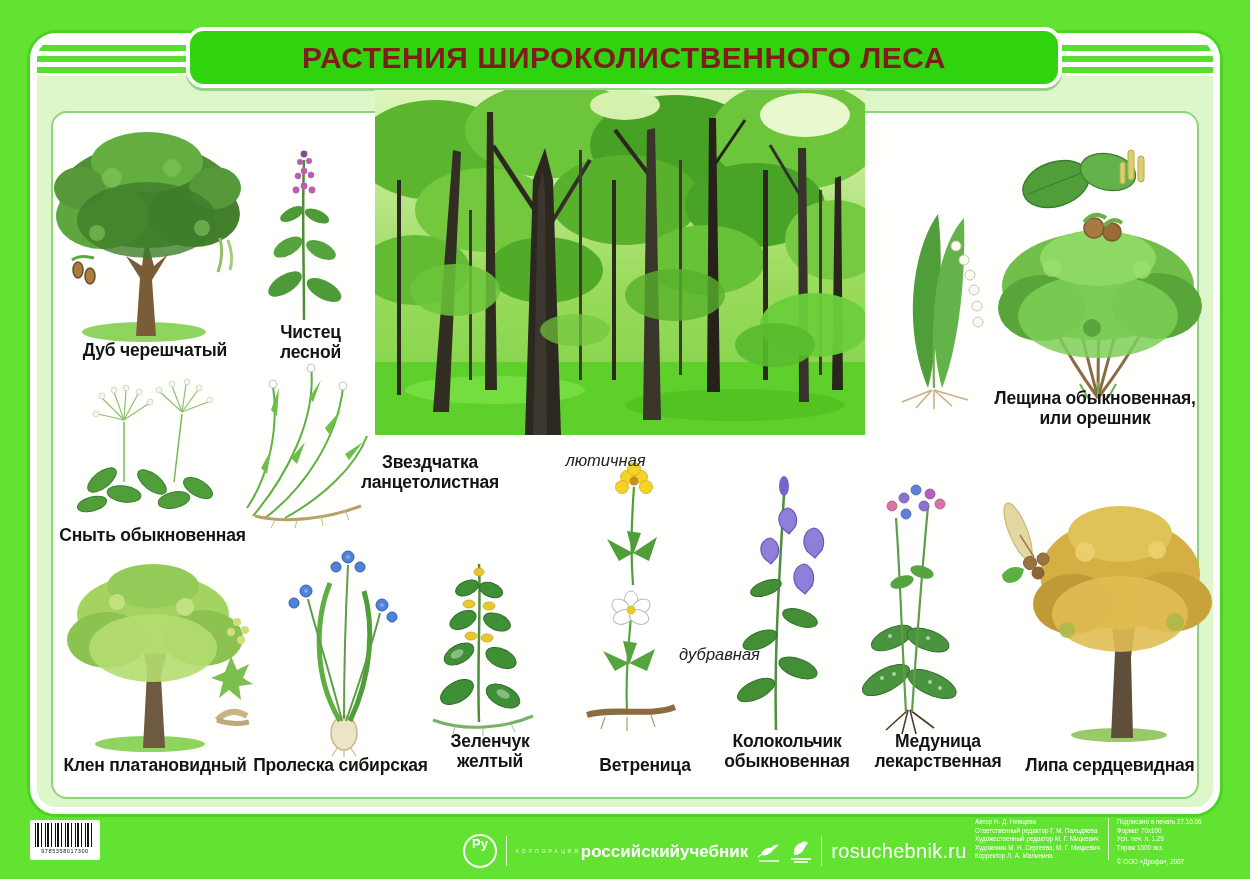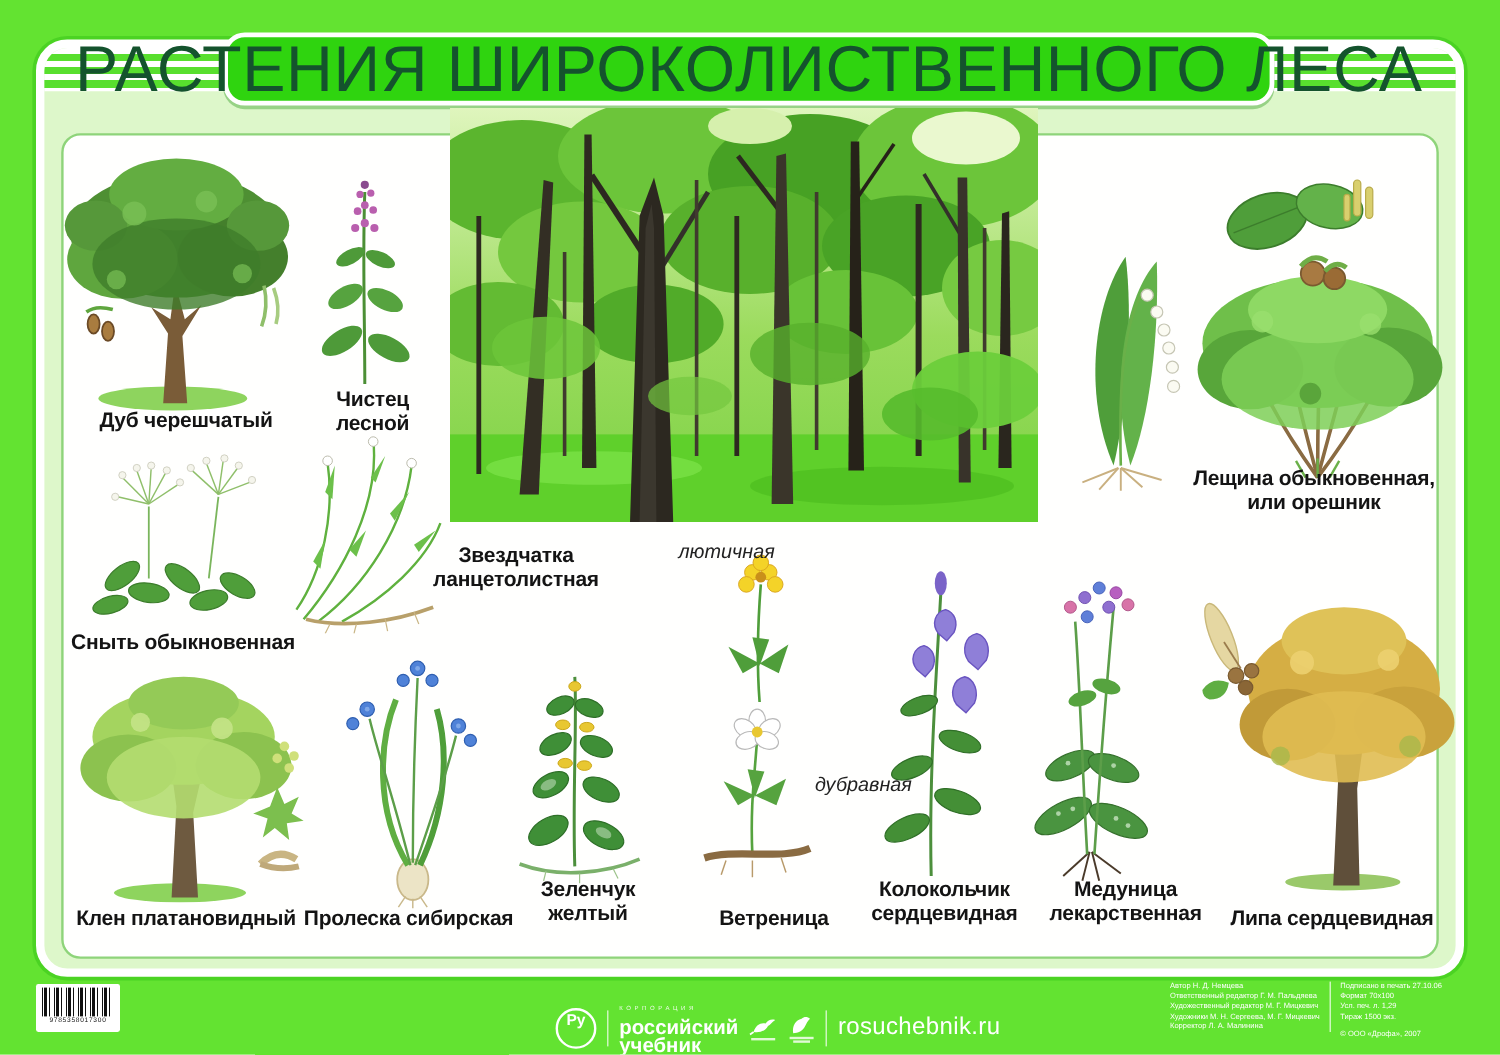--- a/index.html
+++ b/index.html
@@ -8,31 +8,31 @@
   .panel{position:absolute;left:30px;top:33px;width:1190px;height:781px;background:#ddf7ca;
          border-radius:26px;border:7px solid #ffffff;box-sizing:border-box;
          box-shadow:0 0 0 3px rgba(46,190,20,.45);}
   .stripes{position:absolute;left:0;top:0;right:0;height:36px;border-radius:19px 19px 0 0;
          background:repeating-linear-gradient(to bottom,#ffffff 0 5px,#58df2e 5px 11px);}
   .content{position:absolute;left:14px;top:71px;right:14px;bottom:8px;background:#fffffe;
          border:2px solid #8ed47a;border-radius:16px;}
   .banner{position:absolute;left:186px;top:27px;width:876px;height:61px;background:#2fd40f;
          border:4px solid #ffffff;border-radius:18px;box-sizing:border-box;display:flex;
          align-items:center;justify-content:center;box-shadow:0 3px 0 rgba(20,140,10,.35);}
-  .banner span{color:#14532d;font-weight:normal;font-size:54px;letter-spacing:.5px;white-space:nowrap;}
+  .banner span{color:#7f1d1d;font-weight:bold;font-size:30px;letter-spacing:.5px;white-space:nowrap;}
   .photo{position:absolute;left:375px;top:90px;width:490px;height:345px;}
   .plant{position:absolute;}
   .lbl{position:absolute;font-weight:bold;font-size:17.5px;line-height:20px;color:#141414;
        text-align:center;letter-spacing:-.2px;}
   .ital{position:absolute;font-style:italic;font-size:16.5px;color:#222;text-align:center;margin-left:20px;}
   .footer-center{position:absolute;left:463px;top:834px;display:flex;align-items:center;gap:9px;color:#fff;}
   .ru-circle{width:30px;height:30px;border:2px solid #fff;border-radius:50%;display:flex;
        align-items:flex-start;justify-content:center;font-size:13px;font-weight:bold;color:#fff;}
   .vline{width:1px;height:30px;background:#fff;opacity:.85;}
-  .corp{display:flex;flex-direction:column;line-height:15px;}
+  .corp{display:flex;flex-direction:row;align-items:flex-end;line-height:15px;}
   .corp .tiny{font-size:5px;letter-spacing:3px;opacity:.9;align-self:flex-start;}
   .corp .big{font-size:17px;font-weight:bold;}
   .site{font-size:20px;letter-spacing:.3px;color:#fff;}
   .logo-mini{display:flex;flex-direction:column;align-items:center;gap:1px;}
   .logo-mini .bar{width:20px;height:2px;background:#fff;opacity:.8;}
   .barcode{position:absolute;left:30px;top:820px;width:70px;height:40px;background:#fff;
        border-radius:2px;display:flex;flex-direction:column;align-items:center;justify-content:flex-start;padding-top:3px;box-sizing:border-box;}
   .bars{width:60px;height:24px;background:repeating-linear-gradient(to right,
        #101010 0 1px,#ffffff 1px 2px,#101010 2px 4px,#ffffff 4px 6px,#101010 6px 7px,#ffffff 7px 10px);}
   .bcnum{font-size:5.5px;color:#111;letter-spacing:.6px;margin-top:1px;}
@@ -474,21 +474,21 @@
 
   <div class="lbl" style="left:55px;top:340px;width:200px">Дуб черешчатый</div>
   <div class="lbl" style="left:258px;top:322px;width:105px">Чистец лесной</div>
   <div class="lbl" style="left:350px;top:452px;width:160px">Звездчатка ланцетолистная</div>
   <div class="lbl" style="left:40px;top:525px;width:225px">Сныть обыкновенная</div>
   <div class="lbl" style="left:985px;top:388px;width:220px">Лещина обыкновенная, или орешник</div>
   <div class="lbl" style="left:40px;top:755px;width:230px">Клен платановидный</div>
   <div class="lbl" style="left:228px;top:755px;width:225px">Пролеска сибирская</div>
   <div class="lbl" style="left:430px;top:731px;width:120px">Зеленчук желтый</div>
   <div class="lbl" style="left:575px;top:755px;width:140px">Ветреница</div>
-  <div class="lbl" style="left:697px;top:731px;width:180px">Колокольчик сердцевидная</div>
+  <div class="lbl" style="left:697px;top:731px;width:180px">Колокольчик обыкновенная</div>
   <div class="lbl" style="left:848px;top:731px;width:180px">Медуница лекарственная</div>
   <div class="lbl" style="left:1000px;top:755px;width:220px">Липа сердцевидная</div>
 
   <div class="ital" style="left:538px;top:451px;width:95px">лютичная</div>
   <div class="ital" style="left:652px;top:645px;width:95px">дубравная</div>
 
   <div class="barcode">
     <div class="bars"></div>
     <div class="bcnum">9785358017300</div>
   </div>

